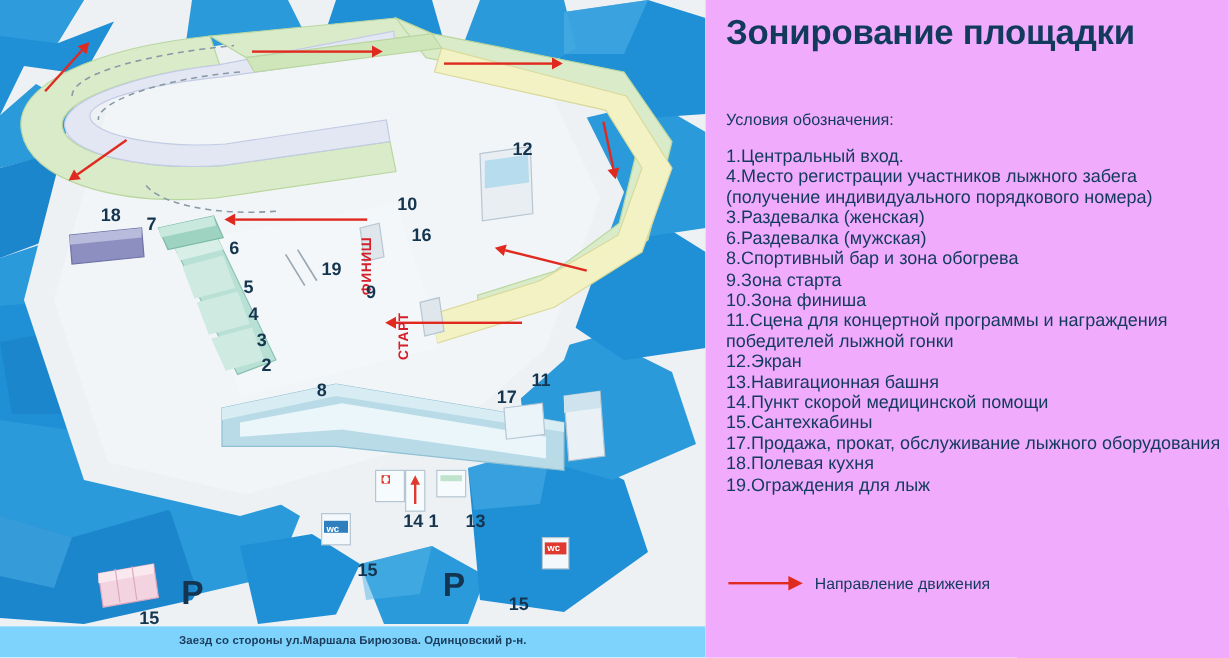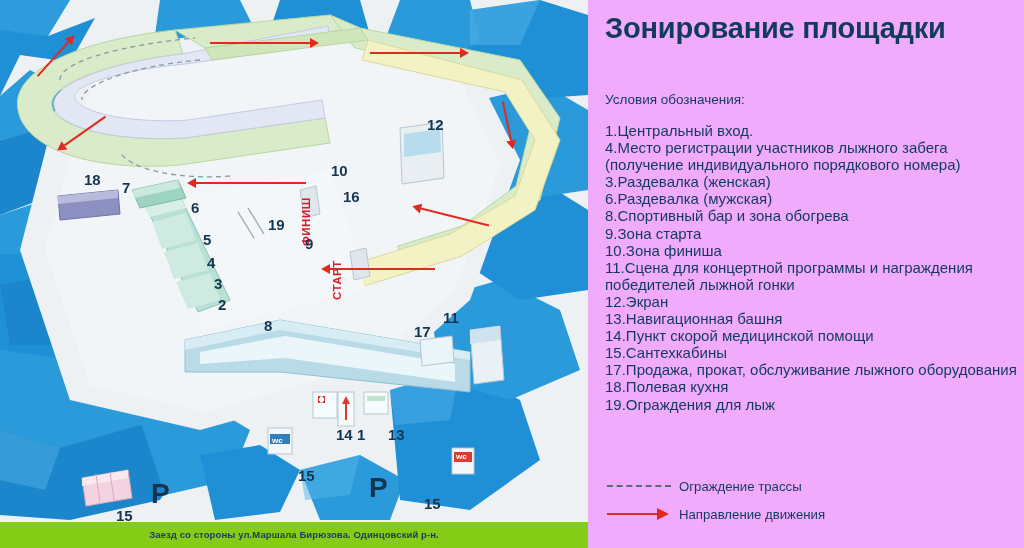--- a/index.html
+++ b/index.html
@@ -38,21 +38,21 @@
     background: #edf1f4;
   }
 
   
   #map-caption {
     position: absolute;
     left: 0;
     bottom: 0;
     width: 588px;
     height: 26px;
-    background: #84cc16;
+    background: #7dd3fc;
     color: #1b3b5a;
     font-size: 9.5px;
     font-weight: bold;
     text-align: center;
     line-height: 26px;
     letter-spacing: 0.1px;
   }
 
   
   .num {
@@ -358,26 +358,20 @@
       <li>14.Пункт скорой медицинской помощи</li>
       <li>15.Сантехкабины</li>
       <li>17.Продажа, прокат, обслуживание лыжного оборудования</li>
       <li>18.Полевая кухня</li>
       <li>19.Ограждения для лыж</li>
     </ul>
 
     <div id="legend-keys">
       <div class="key-row">
         <div class="key-art">
-          <div class="dash-line"></div>
-        </div>
-        <div class="key-text">Ограждение трассы</div>
-      </div>
-      <div class="key-row">
-        <div class="key-art">
           <div class="arrow-line"></div>
           <div class="arrow-head"></div>
         </div>
         <div class="key-text">Направление движения</div>
       </div>
     </div>
   </div>
 
 </div>
 

